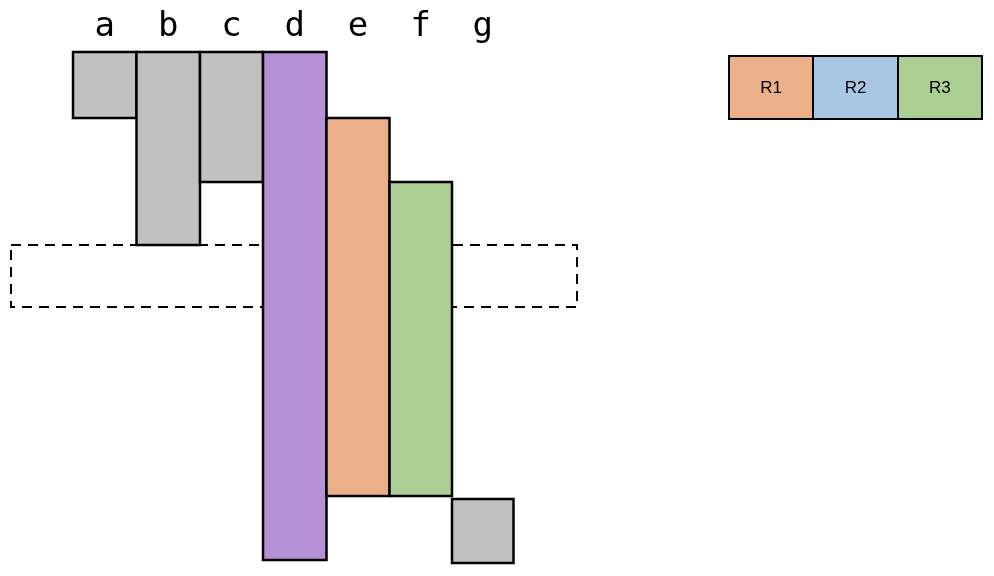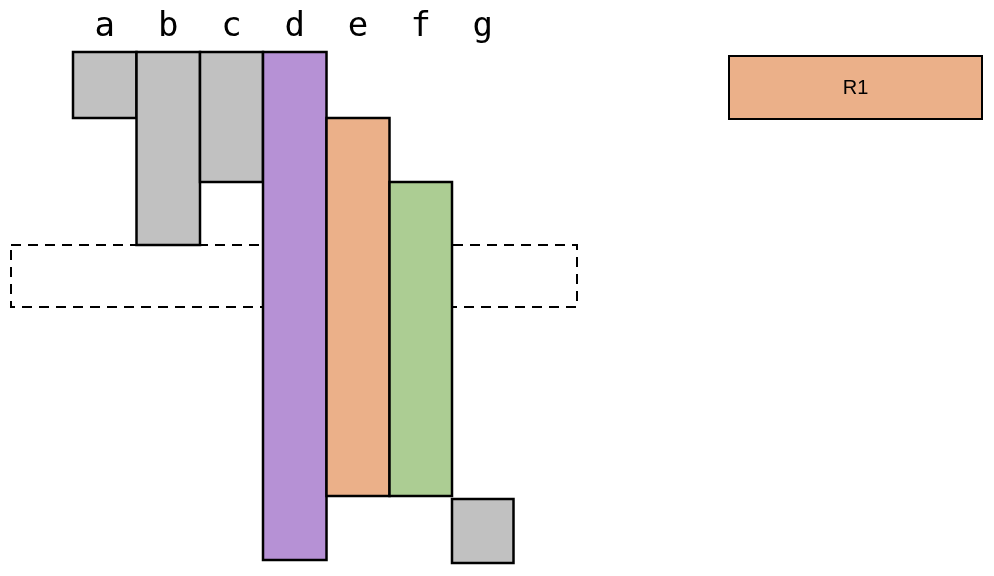--- a/index.html
+++ b/index.html
@@ -36,21 +36,21 @@
     box-sizing: border-box;
     display: flex;
     align-items: center;
     justify-content: center;
   }
   .legend-box + .legend-box {
     margin-left: -2px;
   }
   .legend-label {
     font-family: "Liberation Sans", sans-serif;
-    font-size: 20px;
+    font-size: 17px;
     color: #000000;
     user-select: none;
     text-align: right;
   }
 </style>
 </head>
 <body>
 
 <div id="stage">
   <svg id="diagram-svg" width="994" height="576" viewBox="0 0 994 576" xmlns="http://www.w3.org/2000/svg">
@@ -67,14 +67,20 @@
       <text x="231.5" y="36" text-anchor="middle" font-family="&quot;DejaVu Sans Mono&quot;, monospace" font-size="34px" fill="#000000">c</text>
       <text x="294.75" y="36" text-anchor="middle" font-family="&quot;DejaVu Sans Mono&quot;, monospace" font-size="34px" fill="#000000">d</text>
       <text x="358" y="36" text-anchor="middle" font-family="&quot;DejaVu Sans Mono&quot;, monospace" font-size="34px" fill="#000000">e</text>
       <text x="420.75" y="36" text-anchor="middle" font-family="&quot;DejaVu Sans Mono&quot;, monospace" font-size="34px" fill="#000000">f</text>
       <text x="482.75" y="36" text-anchor="middle" font-family="&quot;DejaVu Sans Mono&quot;, monospace" font-size="34px" fill="#000000">g</text>
     </svg>
   <div id="legend">
       <div class="legend-box" style="background: rgb(235, 176, 137);">
         <span class="legend-label">R1</span>
       </div>
+      <div class="legend-box" style="background: rgb(169, 198, 227);">
+        <span class="legend-label">R2</span>
+      </div>
+      <div class="legend-box" style="background: rgb(172, 205, 147);">
+        <span class="legend-label">R3</span>
+      </div>
     </div>
 </div>
 
 </body></html>

